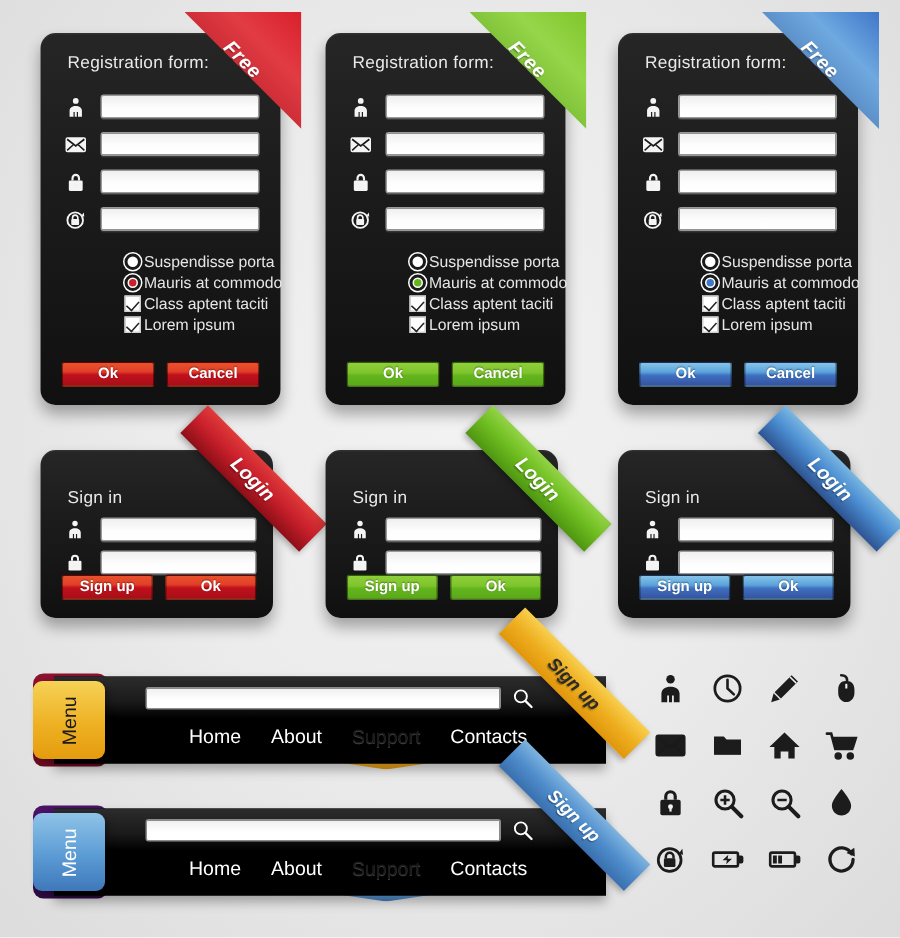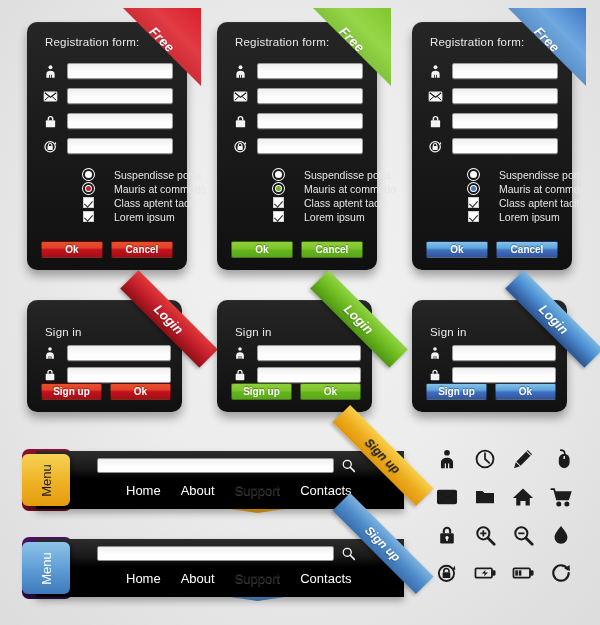--- a/index.html
+++ b/index.html
@@ -68,21 +68,21 @@
   .field {
     height:16px; border-radius:2px;
     background:linear-gradient(180deg,#efefef 0%,#fdfdfd 55%,#ffffff 100%);
     border:1px solid #9a9a9a;
     box-shadow:0 1px 0 rgba(255,255,255,.12);
   }
 
   
   .opts { position:absolute; }
   .opt { display:flex; align-items:center; height:13px; margin-bottom:1px; }
-  .opt-label { color:#e6e6e6; font-size:10.5px; margin-left:20px; white-space:nowrap; }
+  .opt-label { color:#e6e6e6; font-size:10.5px; margin-left:2px; white-space:nowrap; }
   .radio {
     width:11px; height:11px; border-radius:50%;
     background:#fff; border:2px solid #1a1a1a;
     box-shadow:0 0 0 1px #fff;
     display:flex; align-items:center; justify-content:center;
     flex:0 0 11px;
   }
   .radio i { width:5px; height:5px; border-radius:50%; display:block; background:transparent; }
   .radio.on i { background:var(--accent,#c9202c); }
   .cbx {

